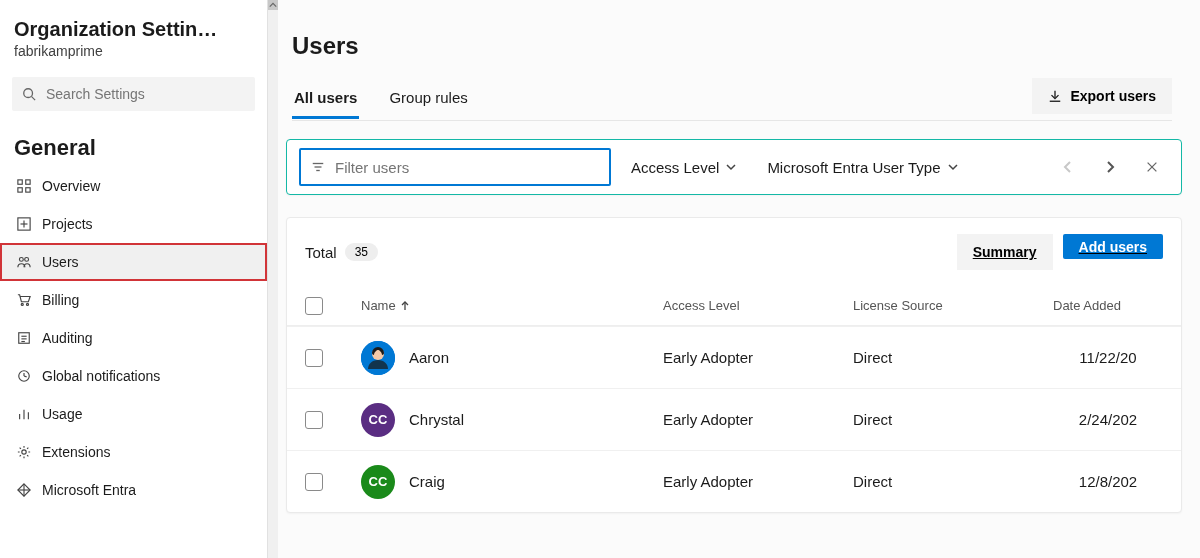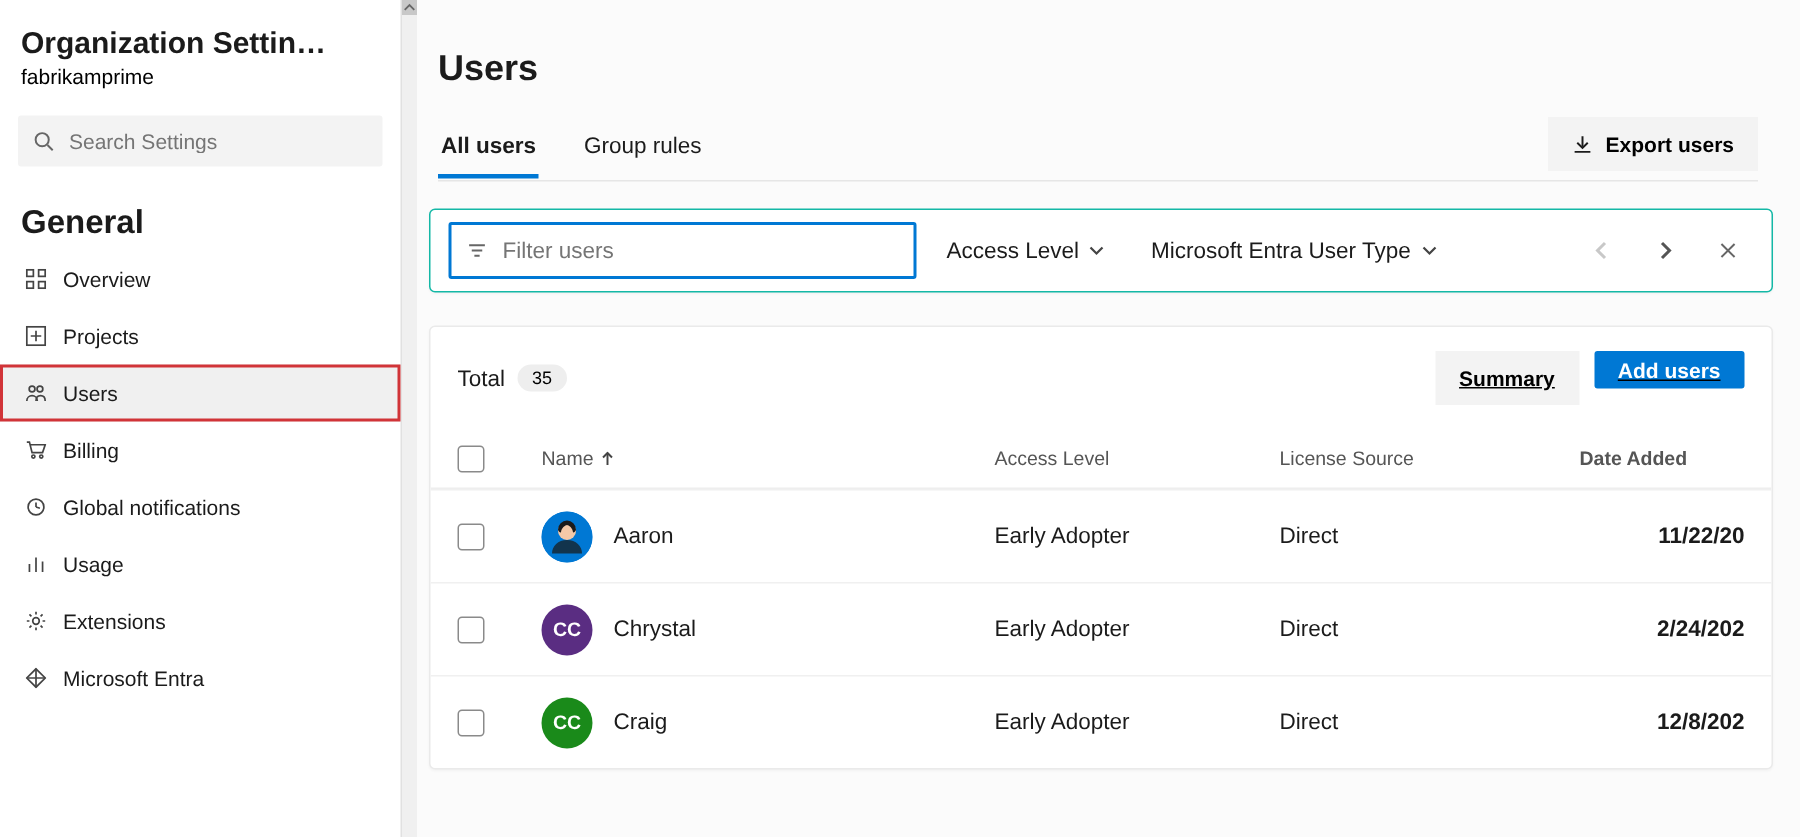--- a/index.html
+++ b/index.html
@@ -5,21 +5,21 @@
   * { box-sizing: border-box; font-family: "Segoe UI", -apple-system, sans-serif; }
   html, body { margin: 0; padding: 0; width: 1200px; height: 558px; overflow: hidden; background: #f8f8f8; }
   .app { display: flex; width: 100%; height: 100%; }
 
   
   .sidebar { width: 268px; flex: 0 0 268px; background: #fff; border-right: 1px solid #e1e1e1; display: flex; flex-direction: column; }
   .scroll-track { width: 10px; background: #f0f0f0; position: absolute; left: 268px; top:0; bottom:0; }
   .scroll-arrow { width:10px; height:10px; background:#c8c8c8; position:absolute; top:0; left:0; display:flex; align-items:center; justify-content:center; }
   .sb-header { padding: 18px 14px 4px 14px; }
   .sb-title { font-size: 20px; font-weight: 600; color: #1b1b1b; white-space: nowrap; overflow: hidden; text-overflow: ellipsis; }
-  .sb-sub { font-size: 14px; color: #000000; margin-top: 2px; }
+  .sb-sub { font-size: 14px; color: #404040; margin-top: 2px; }
   .sb-search { margin: 14px 12px 4px 12px; background: #f3f3f3; height: 34px; display:flex; align-items:center; padding: 0 10px; border-radius: 2px; }
   .sb-search input { border:none; background:transparent; outline:none; font-size:14px; flex:1; margin-left:8px; color:#1d4ed8; }
   .sb-section { padding: 20px 14px 6px 14px; font-size: 22px; font-weight:600; color:#1b1b1b; }
   .sb-item { display:flex; align-items:center; height: 38px; padding: 0 14px; font-size: 14px; color:#1b1b1b; cursor:pointer; gap:10px; border:2px solid transparent; }
   .sb-item.selected { background:#f0f0f0; border:2px solid #d13438; }
   .sb-item .ic { width:16px; height:16px; display:flex; align-items:center; justify-content:center; color:#444; }
 
   
   .main { flex:1; display:flex; flex-direction:column; background:#fbfbfb; padding-left: 18px; }
   .page-head { padding: 32px 28px 0 6px; display:flex; flex-direction:column; }
@@ -48,21 +48,21 @@
   .summary-btn { background:#f3f3f3; border:none; height:36px; padding:0 16px; font-size:14px; font-weight:600; cursor:pointer; }
   .add-btn { background:#0078d4; color:#fff; border:none; height:25px; padding:0 16px; font-size:14px; font-weight:600; cursor:pointer; border-radius:2px; }
 
   .thead, .trow { display:grid; grid-template-columns: 56px 1fr 190px 200px 110px; align-items:center; padding: 0 18px; }
   .thead { height:40px; font-size:13px; color:#555; border-bottom:1px solid #eee; }
   .thead .hcell { display:flex; align-items:center; gap:4px; }
   .trow { height:62px; border-top:1px solid #f0f0f0; font-size:15px; color:#1b1b1b; }
   .chk { width:18px; height:18px; border:1.5px solid #8a8a8a; border-radius:3px; background:#fff; cursor:pointer; }
   .name-cell { display:flex; align-items:center; gap:14px; }
   .avatar { width:34px; height:34px; border-radius:50%; display:flex; align-items:center; justify-content:center; color:#fff; font-size:13px; font-weight:600; }
-  .date-cell { text-align:right; white-space:nowrap; overflow:hidden;font-weight:bold; }
+  .date-cell { text-align:center; white-space:nowrap; overflow:hidden; }
 
   svg { display:block; }
 </style>
 </head>
 <body>
 
 <div class="app">
 
   <aside class="sidebar">
     <div class="sb-header">
@@ -114,20 +114,31 @@
     </div>
     <div class="sb-item">
       <span class="ic">
           <svg width="14" height="14" viewBox="0 0 16 16" stroke="#444" stroke-width="1.3" fill="none">
             <path d="M1 2h2l2 8h8l2-6H4"></path>
             <circle cx="6" cy="13" r="1.2"></circle>
             <circle cx="12" cy="13" r="1.2"></circle>
           </svg>
         </span>
       <span>Billing</span>
+    </div>
+    <div class="sb-item">
+      <span class="ic">
+          <svg width="14" height="14" viewBox="0 0 16 16" stroke="#444" stroke-width="1.3" fill="none">
+            <rect x="2" y="2" width="12" height="12"></rect>
+            <line x1="5" y1="6" x2="11" y2="6"></line>
+            <line x1="5" y1="9" x2="11" y2="9"></line>
+            <line x1="5" y1="12" x2="9" y2="12"></line>
+          </svg>
+        </span>
+      <span>Auditing</span>
     </div>
     <div class="sb-item">
       <span class="ic">
           <svg width="14" height="14" viewBox="0 0 16 16" stroke="#444" stroke-width="1.3" fill="none">
             <circle cx="8" cy="8" r="6"></circle>
             <line x1="8" y1="8" x2="8" y2="4.5"></line>
             <line x1="8" y1="8" x2="11" y2="9"></line>
           </svg>
         </span>
       <span>Global notifications</span>

